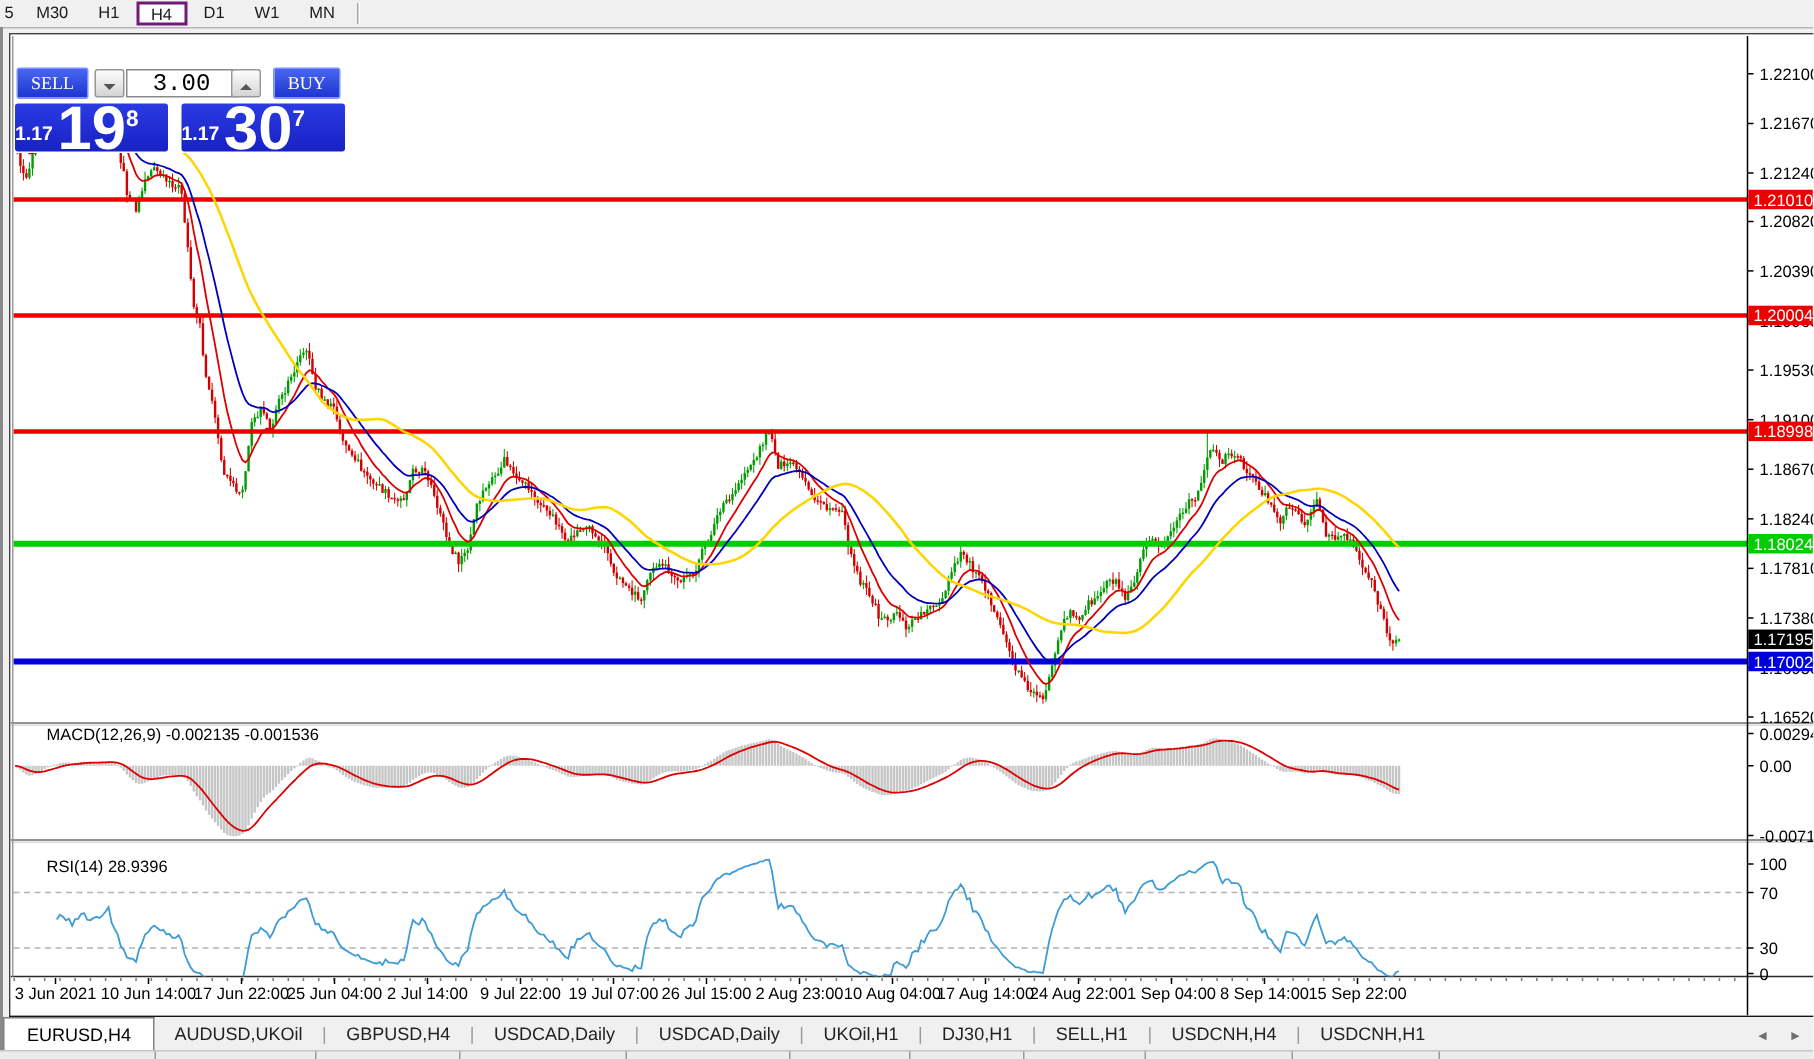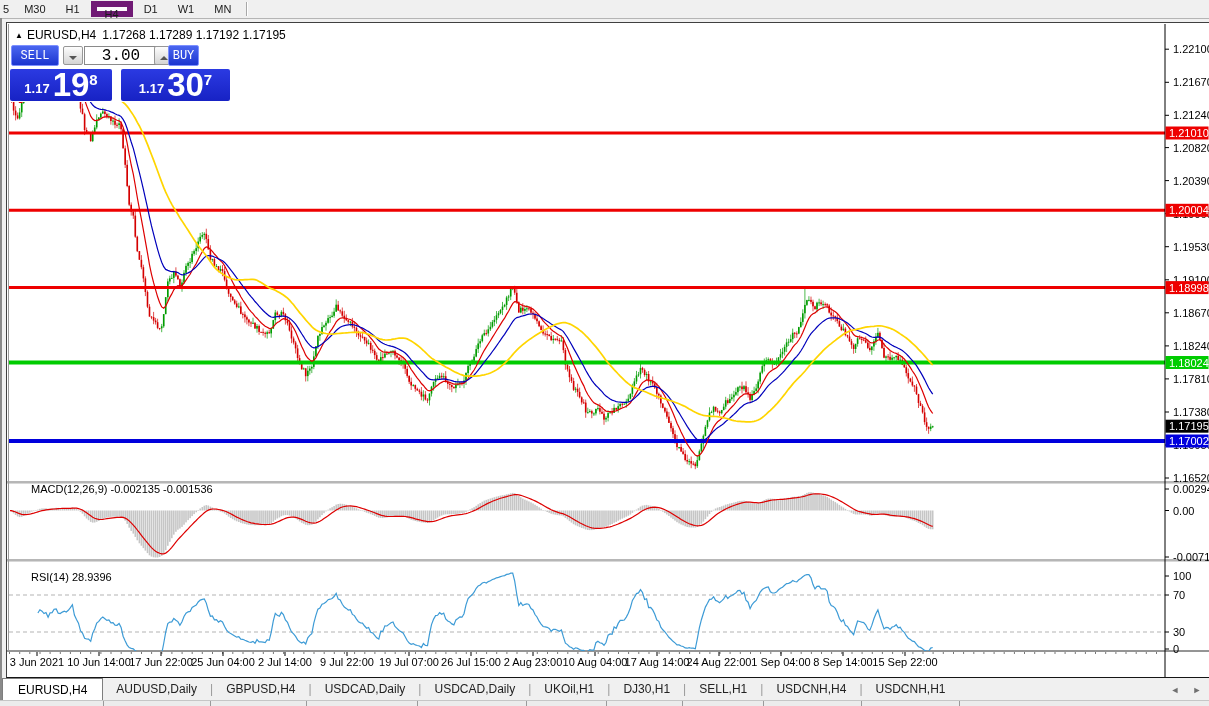--- a/index.html
+++ b/index.html
@@ -4,52 +4,52 @@
 <style>
   html,body{margin:0;padding:0;}
   body{width:1209px;height:706px;position:relative;overflow:hidden;background:#f0f0f0;
        font-family:"Liberation Sans",sans-serif;-webkit-font-smoothing:antialiased;}
   
   .toolbar{position:absolute;left:0;top:0;width:1209px;height:18px;background:#f0f0f0;
            border-bottom:1px solid #b5b5b5;display:flex;align-items:center;}
   .tf-btn{height:16px;line-height:15px;padding:0 8px;margin:0 1px;border:1px solid transparent;
           background:transparent;font-size:11px;color:#1a1a1a;font-family:inherit;cursor:default;}
   .tf-btn.partial{padding:0 3px 0 1px;}
-  .tf-btn.active{background:#fcfcfc;border:6px solid #701a75;}
+  .tf-btn.active{background:#fcfcfc;border:2px solid #701a75;}
   .tf-sep{width:1px;height:14px;background:#a8a8a8;margin:0 5px;box-shadow:1px 0 0 #fff;}
   #left-edge{position:absolute;left:0;top:18px;width:2px;height:688px;background:#8a8a8a;}
   
   .chart-frame{position:absolute;left:6px;top:22px;width:1202px;height:654px;background:#fff;
                border-top:1px solid #404040;border-left:1px solid #404040;border-bottom:1px solid #151515;}
   #chart-svg{position:absolute;left:0;top:0;}
   .chart-title{position:absolute;left:8px;top:5px;font-size:12px;color:#000;white-space:nowrap;}
   .chart-title .tri{font-size:8px;position:relative;top:-1px;margin-right:4px;}
   .chart-title .sym{margin-right:6px;}
   
   .trade-widget{position:absolute;left:3px;top:21px;width:221px;height:58px;background:#fff;}
   .tw-btn{position:absolute;top:1px;height:21px;border:1px solid #7d90ff;border-radius:2px;
-          background:linear-gradient(#4a66f0,#1c35cf);color:#fff;font-size:12px;font-family:Liberation Mono, monospace;
+          background:linear-gradient(#4a66f0,#1c35cf);color:#fff;font-size:12px;font-family:Liberation Serif, serif;
           padding:0;cursor:pointer;}
   .tw-sell{left:1px;width:48px;}
-  .tw-buy{left:158px;width:31px;}
+  .tw-buy{left:172px;width:45px;}
   .tw-spin{position:absolute;top:2px;width:20px;height:19px;border:1px solid #979797;border-radius:2px;
            background:linear-gradient(#fdfdfd,#d4d4d4);padding:0;cursor:pointer;}
   .tw-spin.down{left:53px;}
   .tw-spin.up{left:144px;}
   .arr{display:inline-block;width:0;height:0;border-left:4px solid transparent;border-right:4px solid transparent;}
   .arr.d{border-top:4px solid #555;}
   .arr.u{border-bottom:4px solid #555;}
   .tw-vol{position:absolute;left:74px;top:2px;width:66px;height:17px;border:1px solid #8a8a8a;
           font-size:16px;font-family:Liberation Mono, monospace;text-align:center;padding:0 3px;color:#000;}
   .tw-price{position:absolute;top:25px;height:32px;background:linear-gradient(#2b3ae2,#1722c4);
-            border-radius:2px;color:#fff;display:flex;justify-content:center;cursor:pointer;}
+            border-radius:2px;color:#fff;display:flex;cursor:pointer;}
   .tw-price.sell{left:0;width:102px;}
   .tw-price.buy{left:111px;width:109px;}
   .p-small{align-self:flex-end;font-size:13px;font-weight:bold;padding-bottom:5px;margin-right:3px;}
-  .p-huge{font-size:33px;font-weight:bold;line-height:32px;}
+  .p-huge{font-size:41px;font-weight:bold;line-height:32px;}
   .p-sup{align-self:flex-start;font-size:15px;font-weight:bold;padding-top:2px;}
   
   .tab-bar{position:absolute;left:2px;top:678px;width:1150px;height:22px;background:#f0f0f0;
            display:flex;align-items:stretch;font-size:12px;color:#222;}
   .tab{padding:4px 13px 3px;white-space:nowrap;cursor:pointer;}
   .tab.active{background:#fff;border:1px solid #7e7e7e;border-bottom:none;padding:4px 15px 3px;color:#000;}
   .tab-sep{color:#999;padding:4px 0 3px;}
   .tab-arrow{position:absolute;top:684px;width:14px;height:12px;border:none;background:transparent;
              color:#707070;font-size:9px;line-height:10px;padding:0;cursor:pointer;}
   .tab-arrow.left{left:1168px;}
@@ -1679,23 +1679,20 @@
         <text x="712" y="643" font-size="11" fill="#000" text-anchor="middle">24 Aug 22:00</text>
         <line x1="774" y1="629" x2="774" y2="633" stroke="#000" stroke-width="1"></line>
         <text x="774" y="643" font-size="11" fill="#000" text-anchor="middle">1 Sep 04:00</text>
         <line x1="836" y1="629" x2="836" y2="633" stroke="#000" stroke-width="1"></line>
         <text x="836" y="643" font-size="11" fill="#000" text-anchor="middle">8 Sep 14:00</text>
         <line x1="898" y1="629" x2="898" y2="633" stroke="#000" stroke-width="1"></line>
         <text x="898" y="643" font-size="11" fill="#000" text-anchor="middle">15 Sep 22:00</text>
         <line x1="1.5" y1="1" x2="1.5" y2="628" stroke="#9a9a9a" stroke-width="1"></line>
       </svg>
 
-    <div class="chart-title">
-      <span class="tri">▲</span><span class="sym">EURUSD,H4</span><span>1.17268 1.17289 1.17192 1.17195</span>
-    </div>
 
     <div class="trade-widget">
       <button class="tw-btn tw-sell">SELL</button>
       <button class="tw-spin down"><span class="arr d"></span></button>
       <input class="tw-vol" value="3.00" style="">
       <button class="tw-spin up"><span class="arr u"></span></button>
       <button class="tw-btn tw-buy">BUY</button>
       <div class="tw-price sell">
         <span class="p-small">1.17</span>
           <span class="p-huge">19</span>
@@ -1704,21 +1701,21 @@
       <div class="tw-price buy">
         <span class="p-small">1.17</span>
           <span class="p-huge">30</span>
           <span class="p-sup">7</span>
       </div>
     </div>
   </div>
 
   <div class="tab-bar" id="tabbar">
       <div class="tab active">EURUSD,H4</div>
-      <div class="tab">AUDUSD,Daily</div>
+      <div class="tab">AUDUSD,UKOil</div>
       <div class="tab-sep">|</div>
       <div class="tab">GBPUSD,H4</div>
       <div class="tab-sep">|</div>
       <div class="tab">USDCAD,Daily</div>
       <div class="tab-sep">|</div>
       <div class="tab">USDCAD,Daily</div>
       <div class="tab-sep">|</div>
       <div class="tab">UKOil,H1</div>
       <div class="tab-sep">|</div>
       <div class="tab">DJ30,H1</div>

